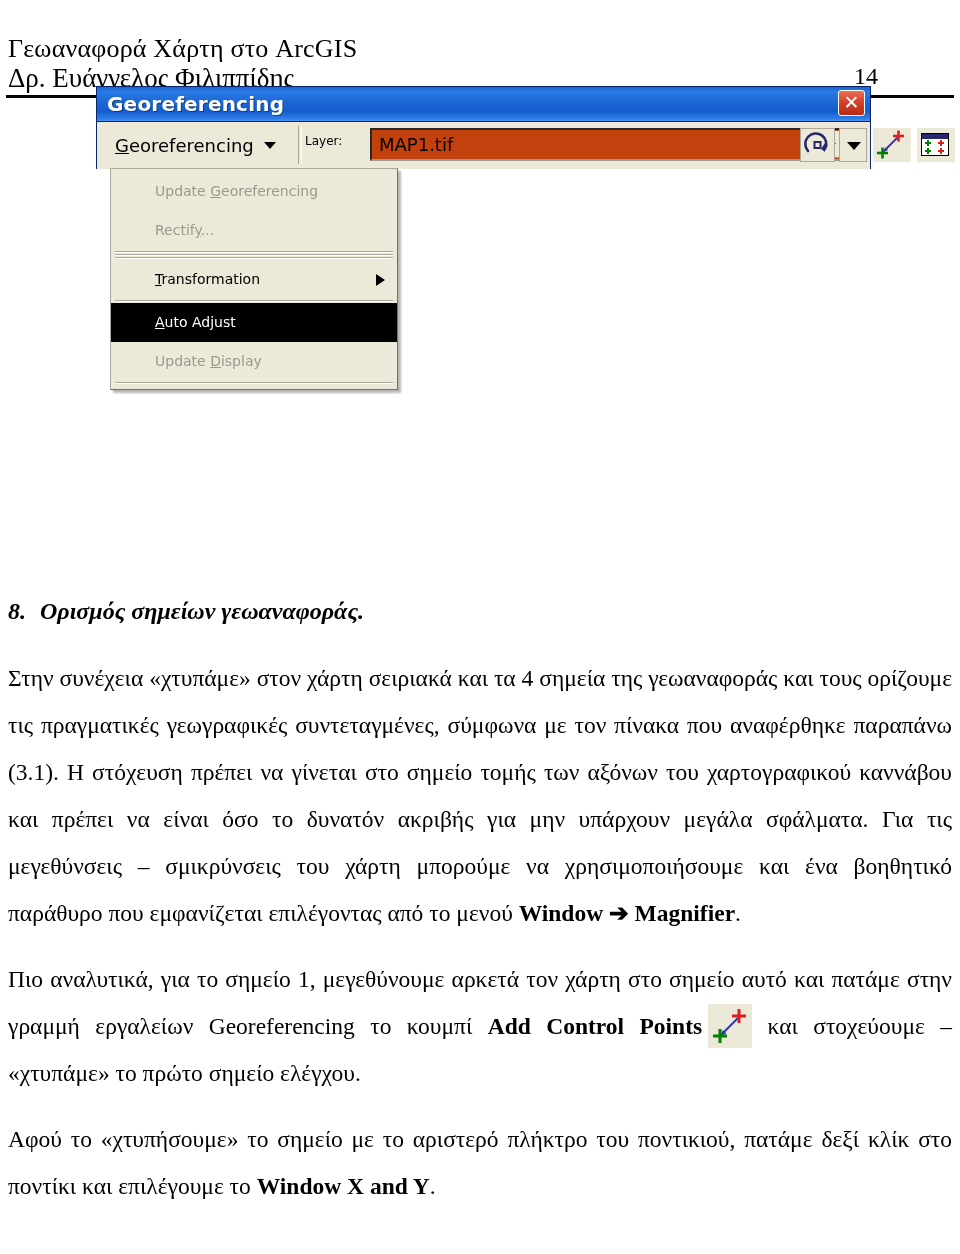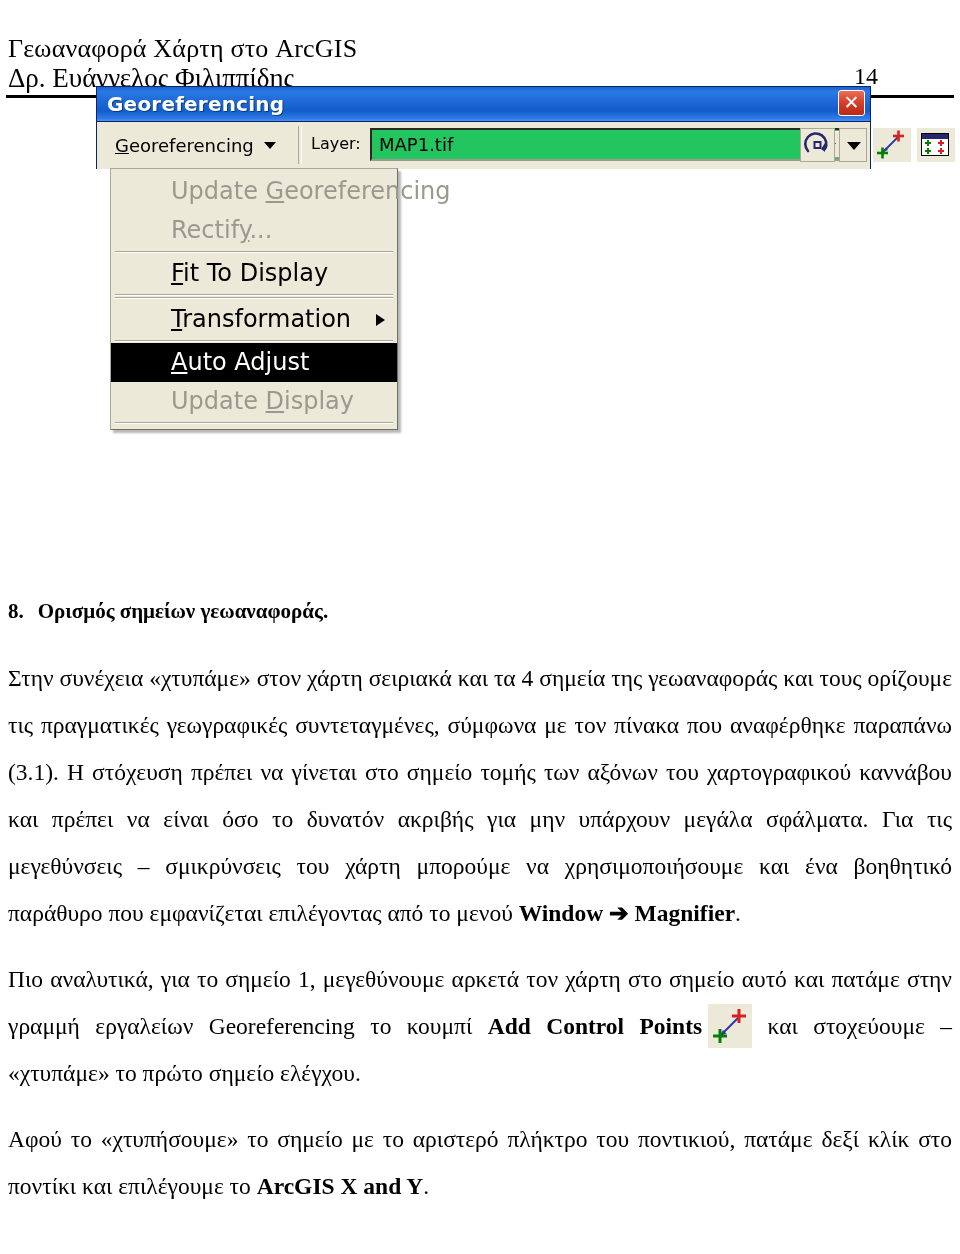--- a/index.html
+++ b/index.html
@@ -147,32 +147,32 @@
     position: absolute;
     top: 4px;
     width: 2px;
     height: 38px;
     border-left: 1px solid #aca899;
     border-right: 1px solid #ffffff;
   }
 
   .layer-label {
     position: absolute;
-    left: 214px;
+    left: 208px;
     top: 12px;
-    font-size: 16px;
+    font-size: 12px;
     white-space: nowrap;
   }
   .layer-combo {
     position: absolute;
     left: 273px;
     top: 6px;
     width: 476px;
     height: 33px;
-    background: #22c55e;
+    background: #c2410c;
     border: 2px inset #9c9a8e;
     border-top-color: #7d7b70;
     border-left-color: #7d7b70;
     box-sizing: border-box;
   }
   .layer-combo .val {
     position: absolute;
     left: 7px;
     top: 4px;
     font-size: 18px;
@@ -237,22 +237,22 @@
     border-bottom-color: #716f64;
     box-shadow: 3px 3px 2px rgba(0,0,0,0.28);
     font-family: "DejaVu Sans", sans-serif;
     box-sizing: border-box;
     padding: 3px 0 4px 0;
   }
   .menu-item {
     position: relative;
     height: 39px;
     line-height: 39px;
-    padding-left: 60px;
-    font-size: 24px;
+    padding-left: 44px;
+    font-size: 14px;
     color: #000000;
     white-space: nowrap;
     box-sizing: border-box;
   }
   .menu-item.disabled { color: #9b998d; }
   .menu-item.selected {
     background: #000000;
     color: #ffffff;
   }
   .menu-item u { text-decoration: underline; }
@@ -271,23 +271,24 @@
     border-top: 1px solid #aca899;
     border-bottom: 1px solid #ffffff;
   }
 
   
   .section-heading {
     position: absolute;
     left: 8px;
     top: 596px;
     width: 944px;
-    font-size: 21px;
+    font-size: 24px;
     font-weight: bold;
     line-height: 30px;
+    font-style: italic;
   }
   .section-heading .num { margin-right: 14px; }
 
   .body-text {
     position: absolute;
     left: 8px;
     top: 655px;
     width: 944px;
     font-size: 23.5px;
     line-height: 47px;
@@ -404,23 +405,20 @@
   <div class="menu-item disabled">
     <span>Update <u>G</u>eoreferencing</span>
   </div>
 
   <div class="menu-item disabled">
     <span>Rectif<u>y</u>...</span>
   </div>
 
   <div class="menu-sep"></div>
 
-  <div class="menu-item">
-    <span><u>F</u>it To Display</span>
-  </div>
 
   <div class="menu-sep"></div>
 
 
   <div class="menu-sep"></div>
 
   <div class="menu-item">
     <span><u>T</u>ransformation</span>
     <span class="submenu-arrow"></span>
   </div>
@@ -455,15 +453,15 @@
           <g stroke="#008000" stroke-width="3">
             <line x1="5" y1="32" x2="19" y2="32"></line>
             <line x1="12" y1="25" x2="12" y2="39"></line>
           </g>
           <g stroke="#d82020" stroke-width="3">
             <line x1="24" y1="12" x2="38" y2="12"></line>
             <line x1="31" y1="5" x2="31" y2="19"></line>
           </g>
         </svg></span><span> και στοχεύουμε – «χτυπάμε» το πρώτο σημείο ελέγχου.</span></p>
 
-  <p><span>Αφού το «χτυπήσουμε» το σημείο με το αριστερό πλήκτρο του ποντικιού, πατάμε δεξί κλίκ στο ποντίκι και επιλέγουμε το </span><b>ArcGIS X and Y</b><span>.</span></p>
+  <p><span>Αφού το «χτυπήσουμε» το σημείο με το αριστερό πλήκτρο του ποντικιού, πατάμε δεξί κλίκ στο ποντίκι και επιλέγουμε το </span><b>Window X and Y</b><span>.</span></p>
 
 </div>
 
 </body></html>

